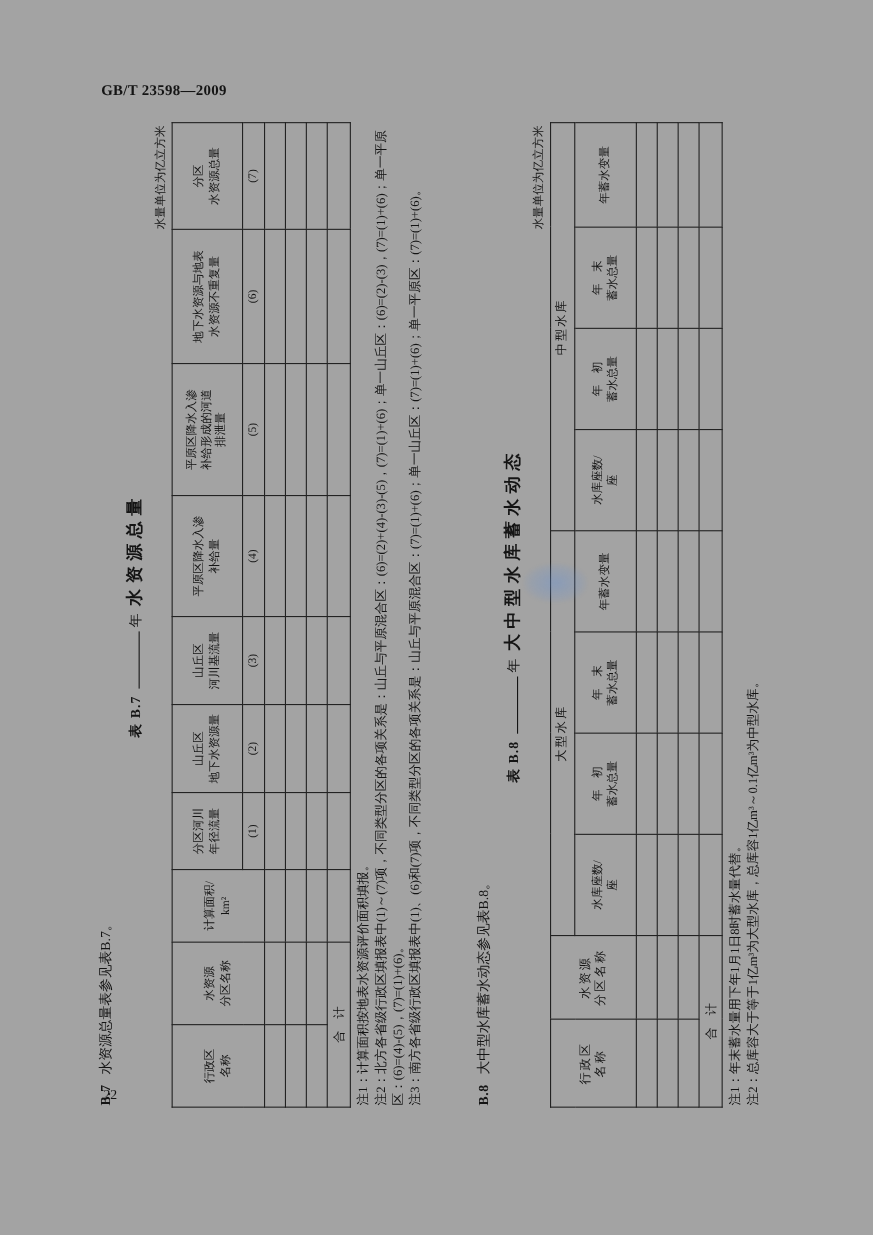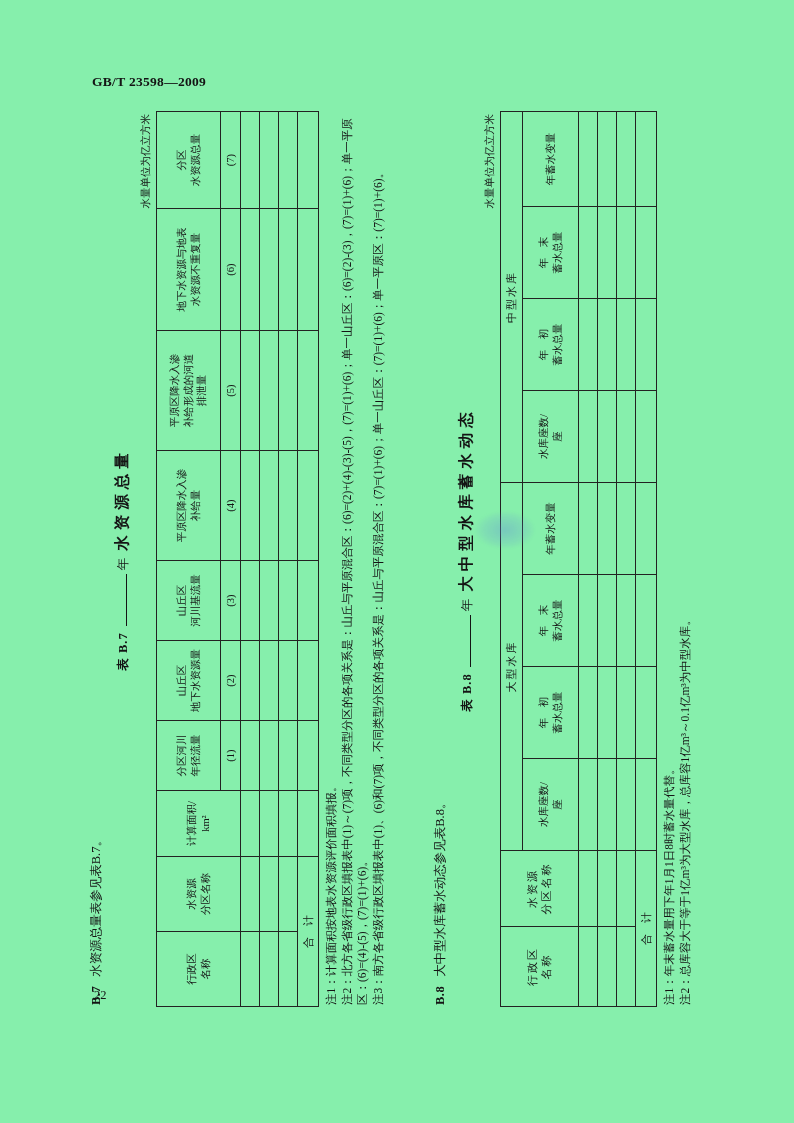--- a/index.html
+++ b/index.html
@@ -4,21 +4,21 @@
 <style>
   * { margin:0; padding:0; box-sizing:border-box; }
   html,body { width:794px; height:1123px; }
   body {
     background:#fdfdfb;
     font-family:"Liberation Serif","DejaVu Serif",serif;
     color:#141414;
     position:relative;
     overflow:hidden;
   }
-  .page { position:absolute; inset:0; background:#86efac; }
+  .page { position:absolute; inset:0; background:#a3a3a3; }
 
   .hdr   { position:absolute; left:92px;  top:74px;   font-size:13.5px; font-weight:bold; letter-spacing:.3px; }
   .pgnum { position:absolute; left:94px;  top:988px; font-size:12.5px; }
 
   
   .rot { position:absolute; }
   .rot > .inner { transform-origin:0 0; }
   .b7 { left:88px;  top:112px; width:330px; height:895px; }
   .b7 > .inner { width:895px; height:330px; transform:translateY(895px) rotate(-90deg); }
   .b8 { left:432px; top:112px; width:290px; height:895px; }

